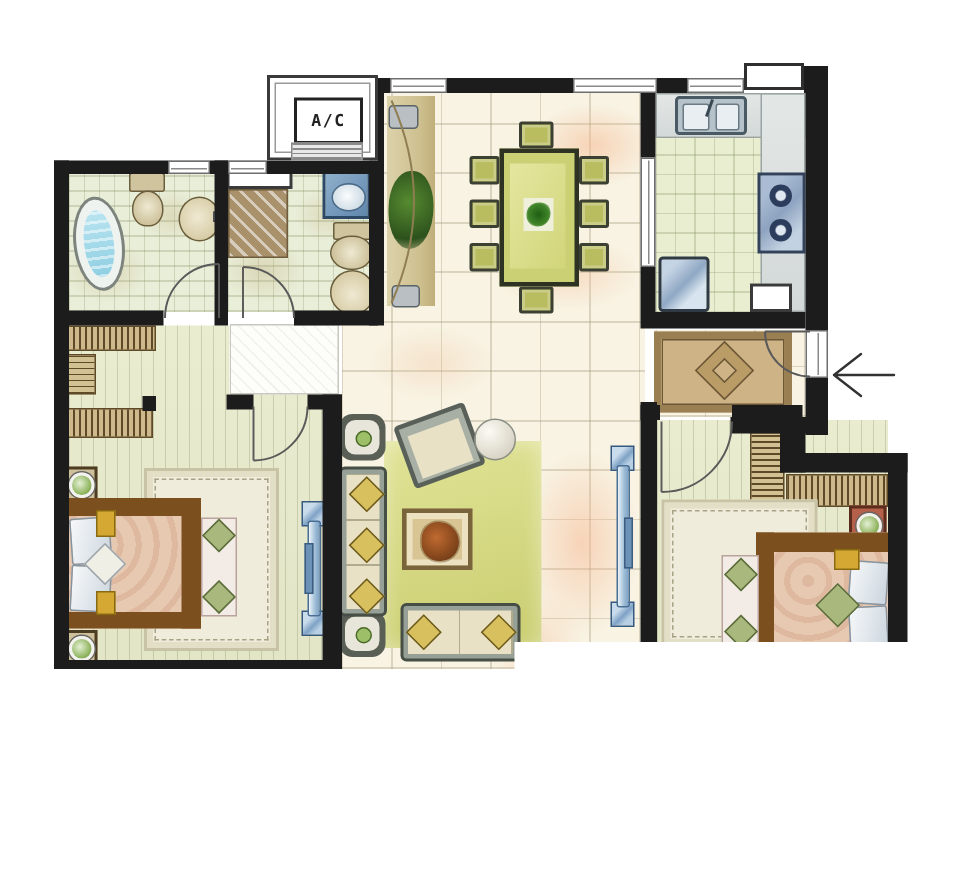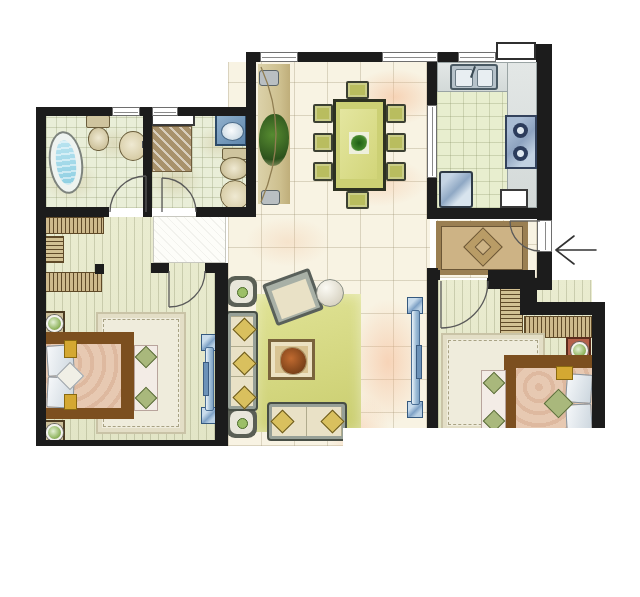--- a/index.html
+++ b/index.html
@@ -232,20 +232,25 @@
 
   <div class="win" style="left:112px;top:107px;width:28px;height:9px;"></div>
   <div class="win" style="left:152px;top:107px;width:26px;height:9px;"></div>
   <div class="win" style="left:260px;top:52px;width:38px;height:10px;"></div>
   <div class="win" style="left:382px;top:52px;width:56px;height:10px;"></div>
   <div class="win" style="left:458px;top:52px;width:38px;height:10px;"></div>
   <div class="win v" style="left:427px;top:105px;width:10px;height:73px;"></div>
   <div class="win v" style="left:537px;top:220px;width:15px;height:32px;"></div>
   <div class="abs" style="left:496px;top:42px;width:40px;height:18px;background:#fff;border:2px solid #2f2f2f;box-sizing:border-box;"></div>
 
+  <div class="ac-box">
+    <span class="inner"></span>
+    <span class="ac-label">A/C</span>
+    <span class="louver"></span>
+  </div>
 
   <svg class="overlay" width="640" height="597" viewBox="0 0 640 597">
     <g fill="none" stroke="#5a5a5a" stroke-width="1.3">
       <path d="M110,212 A36,36 0 0 1 146,176"></path>
       <path d="M146,212 L146,176"></path>
       <path d="M196,212 A34,34 0 0 0 162,178"></path>
       <path d="M162,212 L162,178"></path>
       <path d="M205,271 A36,36 0 0 1 169,307"></path>
       <path d="M169,271 L169,307"></path>
       <path d="M488,281 A47,47 0 0 1 441,328"></path>

